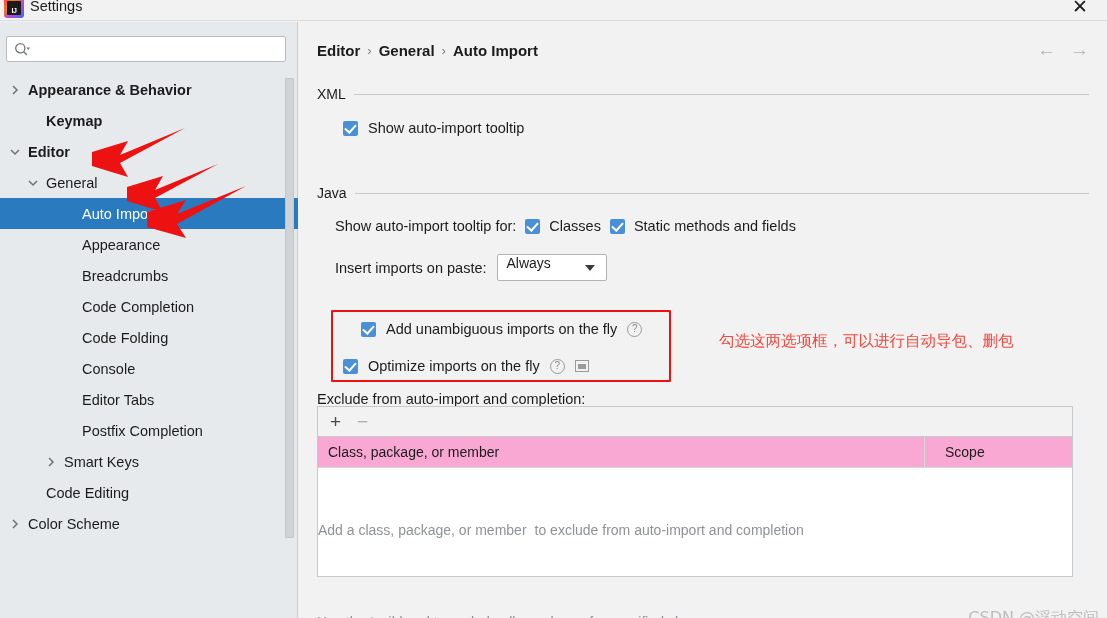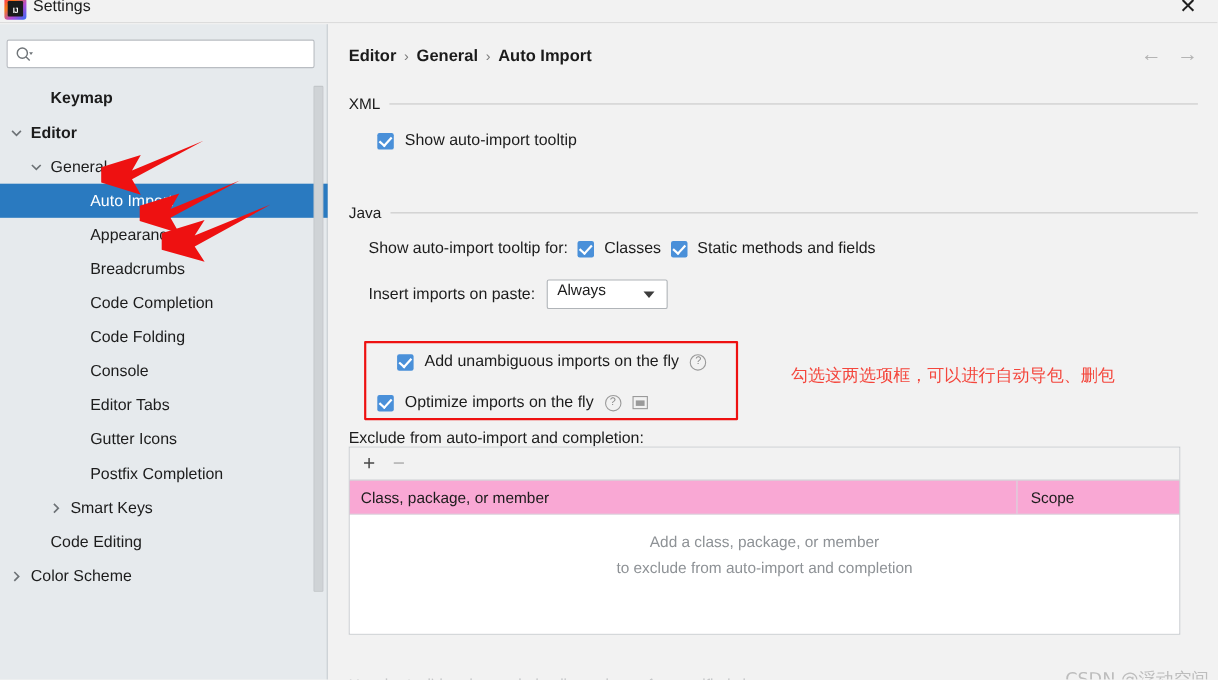--- a/index.html
+++ b/index.html
@@ -232,25 +232,25 @@
     user-select: none;
   }
   .tb-btn.dim { color: #b0b0b0; }
   .tbl-head {
     height: 31px; background: #f9a8d4;
     border-bottom: 1px solid #d5d9dc;
     display: flex; align-items: center;
     font-size: 14px; color: #1c1c1c;
   }
   .th1 { flex: 1; padding-left: 10px; }
-  .th2 { width: 148px; padding-left: 12px; border-left: 1px solid #d5d9dc; height: 100%; display: flex; align-items: center; margin-left: 8px; }
+  .th2 { width: 148px; padding-left: 20px; border-left: 1px solid #d5d9dc; height: 100%; display: flex; align-items: center; margin-left: 8px; }
   .tbl-body {
     height: 108px;
     background: #ffffff;
-    display: flex; flex-direction: column;
+    display: flex; flex-direction: row;
     align-items: center; justify-content: flex-start;
     padding-top: 16px;
     gap: 8px;
   }
   .empty-line { font-size: 14px; color: #8e9296; }
   .tbl-footer {
     position: absolute; left: 18px; top: 592px;
     font-size: 14px; color: #8a8e92;
     white-space: nowrap;
   }
@@ -283,20 +283,30 @@
     <div class="search-wrap">
       <svg class="search-icon" viewBox="0 0 16 16">
         <circle cx="6.3" cy="6.3" r="4.6" fill="none" stroke="#6f7478" stroke-width="1.3"></circle>
         <line x1="9.8" y1="9.8" x2="13" y2="13" stroke="#6f7478" stroke-width="1.3"></line>
         <polygon points="12.5,5.5 16,5.5 14.2,8" fill="#6f7478"></polygon>
       </svg>
       <input class="search-input" type="text" placeholder="" style="">
     </div>
     <div class="tree">
         <div class="tree-item bold">
+          <span style="display: inline-block; flex: 0 0 8px; width: 8px;"></span>
+          <span class="tw">
+            <svg width="14" height="14" viewBox="0 0 14 14">
+              <polyline points="5,3 9,7 5,11" fill="none" stroke="#6d7276" stroke-width="1.5"></polyline>
+            </svg>
+          </span>
+          <span style="flex: 0 0 6px;"></span>
+          <span class="tree-label">Appearance &amp; Behavior</span>
+        </div>
+        <div class="tree-item bold">
           <span style="display: inline-block; flex: 0 0 26px; width: 26px;"></span>
           <span class="tw"></span>
           <span style="flex: 0 0 6px;"></span>
           <span class="tree-label">Keymap</span>
         </div>
         <div class="tree-item bold">
           <span style="display: inline-block; flex: 0 0 8px; width: 8px;"></span>
           <span class="tw">
             <svg width="14" height="14" viewBox="0 0 14 14">
               <polyline points="3,5 7,9 11,5" fill="none" stroke="#6d7276" stroke-width="1.5"></polyline>
@@ -349,26 +359,20 @@
           <span style="display: inline-block; flex: 0 0 62px; width: 62px;"></span>
           <span class="tw"></span>
           <span style="flex: 0 0 6px;"></span>
           <span class="tree-label">Console</span>
         </div>
         <div class="tree-item">
           <span style="display: inline-block; flex: 0 0 62px; width: 62px;"></span>
           <span class="tw"></span>
           <span style="flex: 0 0 6px;"></span>
           <span class="tree-label">Editor Tabs</span>
-        </div>
-        <div class="tree-item">
-          <span style="display: inline-block; flex: 0 0 62px; width: 62px;"></span>
-          <span class="tw"></span>
-          <span style="flex: 0 0 6px;"></span>
-          <span class="tree-label">Gutter Icons</span>
         </div>
         <div class="tree-item">
           <span style="display: inline-block; flex: 0 0 62px; width: 62px;"></span>
           <span class="tw"></span>
           <span style="flex: 0 0 6px;"></span>
           <span class="tree-label">Postfix Completion</span>
         </div>
         <div class="tree-item">
           <span style="display: inline-block; flex: 0 0 44px; width: 44px;"></span>
           <span class="tw">

